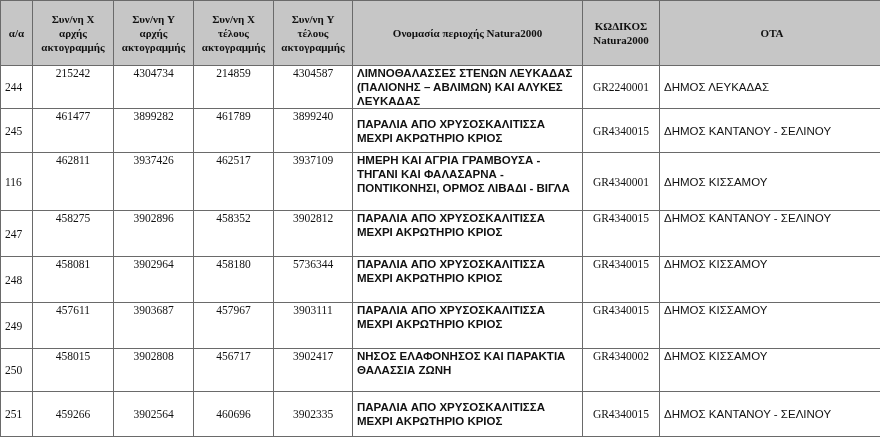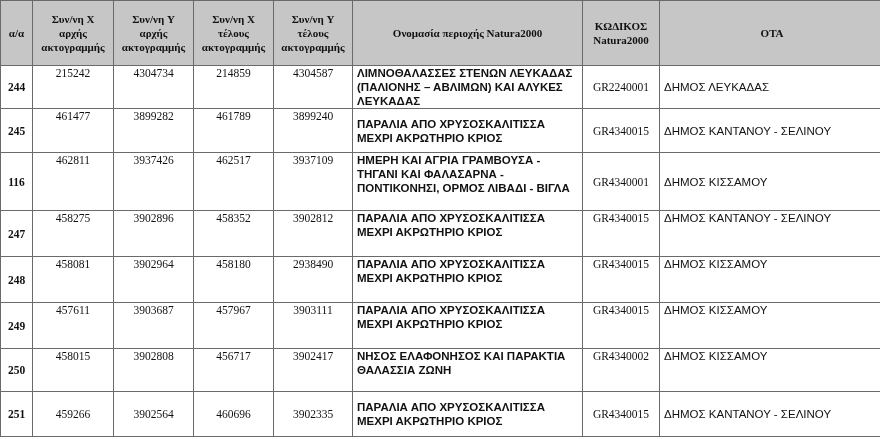--- a/index.html
+++ b/index.html
@@ -20,21 +20,21 @@
     background: #c6c6c6;
     font-weight: bold;
     text-align: center;
     vertical-align: middle;
     font-size: 11px;
     line-height: 14px;
     height: 64px;
   }
   td.num { text-align: center; vertical-align: top; padding-top: 2px; }
   td.num.mid { vertical-align: middle; padding-top: 0; }
-  td.aa { font-weight: bold; text-align: center; vertical-align: middle; padding: 0; }
+  td.aa { font-weight: normal; text-align: left; vertical-align: middle; padding: 0; }
   td.name { vertical-align: top; padding-top: 3px; padding-left: 5px; font-family: "Liberation Sans", sans-serif; font-size: 11px; font-weight: bold; }
   td.name.mid { vertical-align: middle; padding-top: 0; }
   td.code { text-align: center; vertical-align: top; padding-top: 5px; }
   td.code.mid { vertical-align: middle; padding-top: 0; }
   td.ota { vertical-align: top; padding-top: 5px; padding-left: 6px; font-family: "Liberation Sans", sans-serif; font-size: 11px; }
   td.ota.mid { vertical-align: middle; padding-top: 0; }
 </style>
 </head>
 <body>
 
@@ -100,21 +100,21 @@
       <td class="num">3902812</td>
       <td class="name">ΠΑΡΑΛΙΑ ΑΠΟ ΧΡΥΣΟΣΚΑΛΙΤΙΣΣΑ ΜΕΧΡΙ ΑΚΡΩΤΗΡΙΟ ΚΡΙΟΣ</td>
       <td class="code">GR4340015</td>
       <td class="ota">ΔΗΜΟΣ ΚΑΝΤΑΝΟΥ - ΣΕΛΙΝΟΥ</td>
     </tr>
     <tr style="height:46px">
       <td class="aa">248</td>
       <td class="num">458081</td>
       <td class="num">3902964</td>
       <td class="num">458180</td>
-      <td class="num">2938490</td>
+      <td class="num">5736344</td>
       <td class="name">ΠΑΡΑΛΙΑ ΑΠΟ ΧΡΥΣΟΣΚΑΛΙΤΙΣΣΑ ΜΕΧΡΙ ΑΚΡΩΤΗΡΙΟ ΚΡΙΟΣ</td>
       <td class="code">GR4340015</td>
       <td class="ota">ΔΗΜΟΣ ΚΙΣΣΑΜΟΥ</td>
     </tr>
     <tr style="height:46px">
       <td class="aa">249</td>
       <td class="num">457611</td>
       <td class="num">3903687</td>
       <td class="num">457967</td>
       <td class="num">3903111</td>

